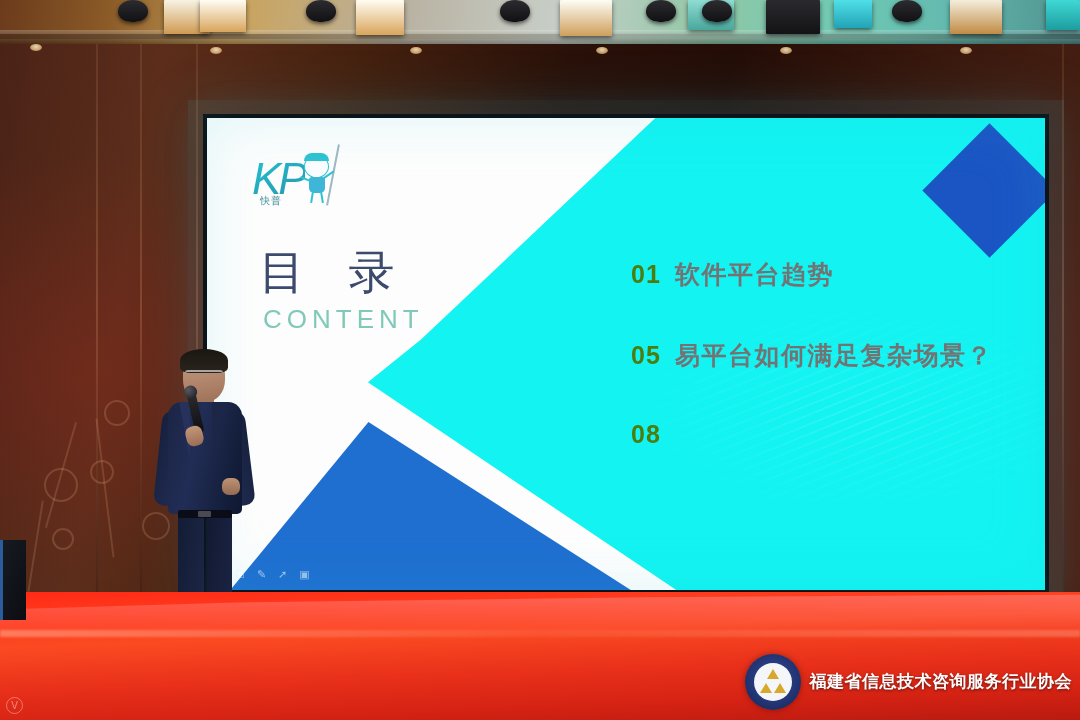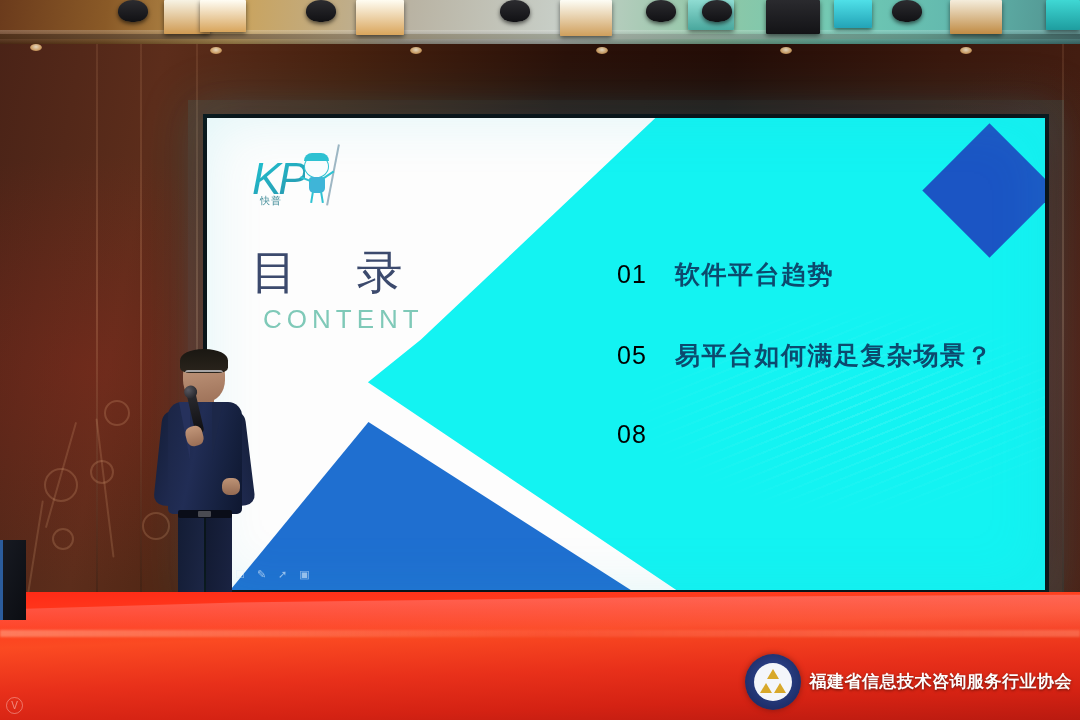--- a/index.html
+++ b/index.html
@@ -117,28 +117,28 @@
   .mascot-hair{ position:absolute; left:52px; top:7px; width:25px; height:8px; border-radius:12px 12px 0 0;
                 background:#2fc2d2; }
   .mascot-body{ position:absolute; left:57px; top:31px; width:16px; height:16px; border-radius:3px 3px 5px 5px;
                 background:#3fb5d8; }
   .mascot-armL{ position:absolute; left:48px; top:32px; width:11px; height:2.4px; background:#2fc2d2; transform:rotate(22deg); }
   .mascot-armR{ position:absolute; left:70px; top:28px; width:13px; height:2.4px; background:#2fc2d2; transform:rotate(-34deg); }
   .mascot-legL{ position:absolute; left:59px; top:46px; width:2.4px; height:11px; background:#2fc2d2; transform:rotate(9deg); }
   .mascot-legR{ position:absolute; left:69px; top:46px; width:2.4px; height:11px; background:#2fc2d2; transform:rotate(-9deg); }
   .mascot-pole{ position:absolute; left:80px; top:-2px; width:2.2px; height:62px; background:#9fb7c4; transform:rotate(11deg); }
 
-  .slide-title{ position:absolute; left:44px; top:124px; font-size:46px; letter-spacing:16px;
-                color:#3c4a6d; font-weight:400; font-family:Liberation Mono, monospace; }
+  .slide-title{ position:absolute; left:52px; top:124px; font-size:46px; letter-spacing:16px;
+                color:#3c4a6d; font-weight:400; font-family:Liberation Serif, serif; }
   .slide-sub{ position:absolute; left:56px; top:186px; font-size:26px; letter-spacing:5px; color:#7fc9b8; }
 
   .toc{ position:absolute; left:410px; top:140px; width:420px; }
   .toc-row{ display:flex; align-items:baseline; margin-bottom:48px; }
-  .toc-num{ font-size:25px; font-weight:400; color:#000000; width:58px; letter-spacing:1px; }
-  .toc-text{ font-size:25px; font-weight:700; color:#0c4a6e; letter-spacing:1.5px; }
+  .toc-num{ font-size:25px; font-weight:700; color:#4d7c0f; width:58px; letter-spacing:1px;text-align:center; }
+  .toc-text{ font-size:25px; font-weight:700; color:#737373; letter-spacing:1.5px; }
 
   .pp-icons{ position:absolute; left:28px; bottom:9px; display:flex; gap:12px; opacity:.62; }
   .pp-icons span{ font-size:11px; color:#e8f2ff; }
 
   
   .screen-glow{ position:absolute; left:188px; top:100px; width:876px; height:510px;
                 pointer-events:none;
                 box-shadow:0 0 60px 18px rgba(40,200,215,.14) inset, 0 0 50px rgba(30,190,210,.13); }
 
   

